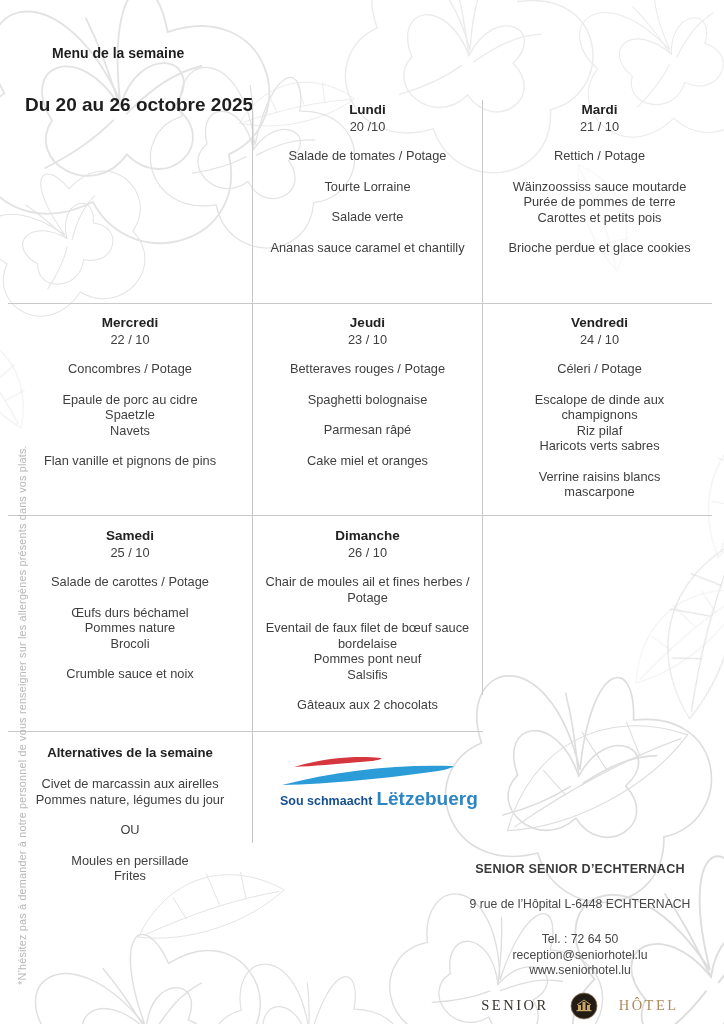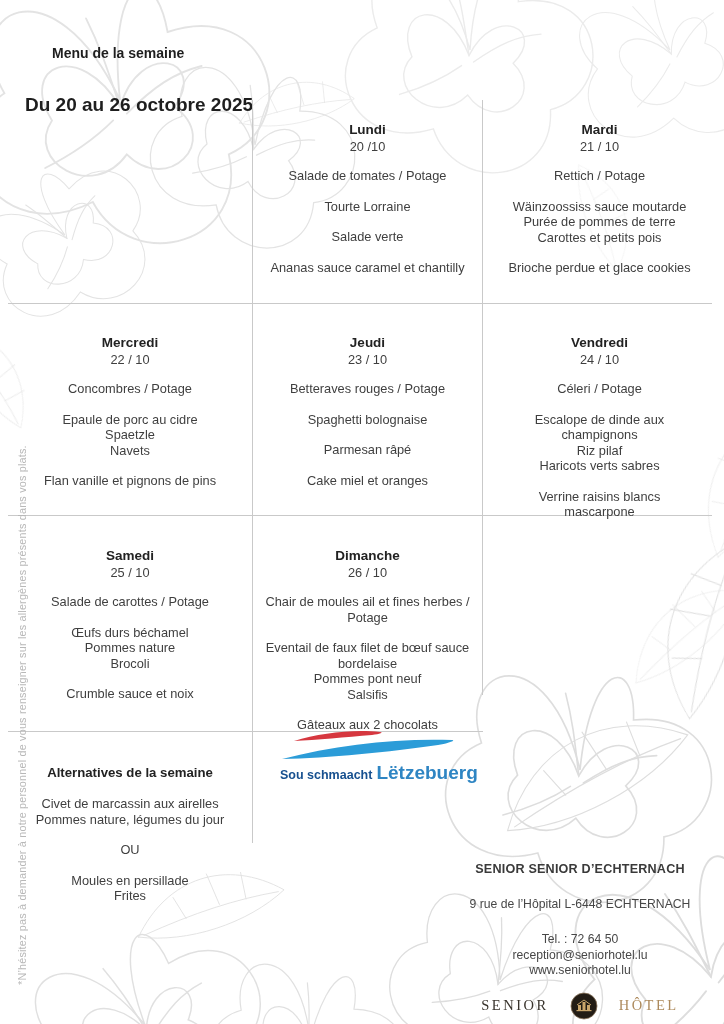--- a/index.html
+++ b/index.html
@@ -17,36 +17,36 @@
   .page-title{position:absolute; left:52px; top:36px; font-size:14px; font-weight:bold; color:#1e1e1e;}
   .page-subtitle{position:absolute; left:25px; top:78px; font-size:19px; font-weight:bold; color:#1e1e1e;}
   
   .gline{position:absolute; background:#c9c9c9;}
   .v1{left:252px; top:100px; width:1px; height:743px;}
   .v2{left:482px; top:100px; width:1px; height:595px;}
   .h1{left:8px; top:303px; width:704px; height:1px;}
   .h2{left:8px; top:515px; width:704px; height:1px;}
   .h3{left:8px; top:731px; width:475px; height:1px;}
   
-  .cell{position:absolute; text-align:center; padding:0 12px; box-sizing:border-box;margin-top:20px;}
+  .cell{position:absolute; text-align:center; padding:0 12px; box-sizing:border-box;}
   .cell .day-name{margin:0; font-size:13.5px; font-weight:bold; color:#222; line-height:16px;}
   .cell .day-date{font-size:12.8px; margin:1px 0 14px 0;}
   .cell .group{margin:0 0 15px 0;}
   .cell .line{font-size:12.8px; line-height:15.5px;}
   .pos-lundi{left:253px; top:102px; width:229px;}
   .pos-mardi{left:483px; top:102px; width:233px;}
   .pos-mercredi{left:8px;  top:315px; width:244px;}
   .pos-jeudi{left:253px; top:315px; width:229px;}
   .pos-vendredi{left:483px; top:315px; width:233px; padding:0 30px;}
   .pos-samedi{left:8px;  top:528px; width:244px;}
   .pos-dimanche{left:253px; top:528px; width:229px; padding:0 10px;}
   .pos-alt{left:8px; top:745px; width:244px;}
   .alt-title{margin:0 0 16px 0; font-size:13.2px; font-weight:bold; color:#222;}
   
-  .letz{position:absolute; left:280px; top:726px; width:185px; text-align:left;}
+  .letz{position:absolute; left:280px; top:752px; width:185px; text-align:left;}
   .letz-text{white-space:nowrap; margin-top:-4px;}
   .letz-tagline{font-size:12.5px; font-weight:bold; color:#17508f;}
   .letz-country{font-size:19px; font-weight:bold; color:#2e85c3; margin-left:4px;}
   
   .allergen-note{
     position:absolute; left:16px; top:985px; width:636px;
     transform:rotate(-90deg); transform-origin:0 0;
     font-size:10.8px; color:#b8b8b8; letter-spacing:0.2px;
   }
   

